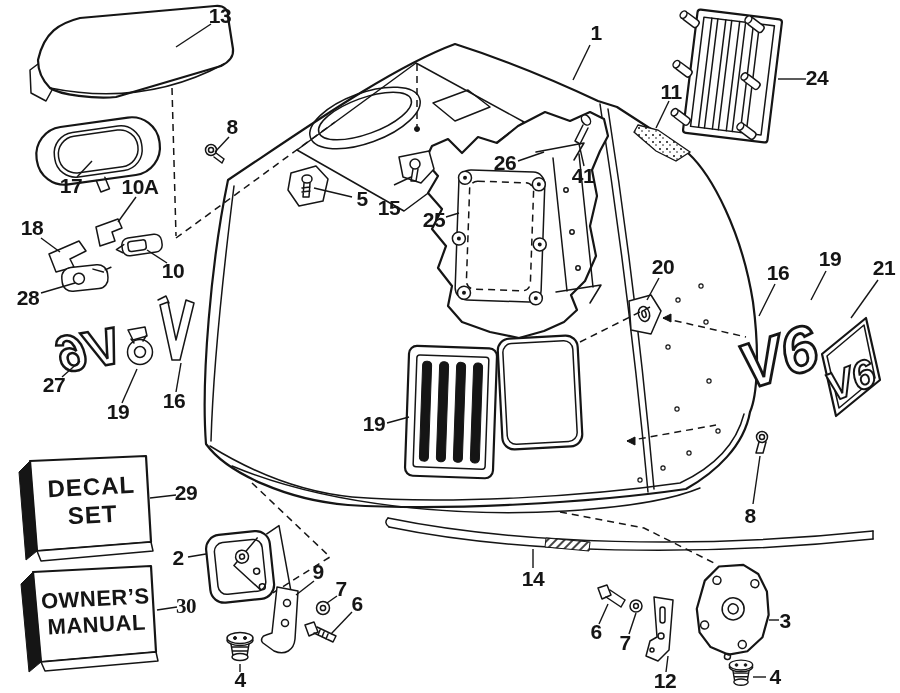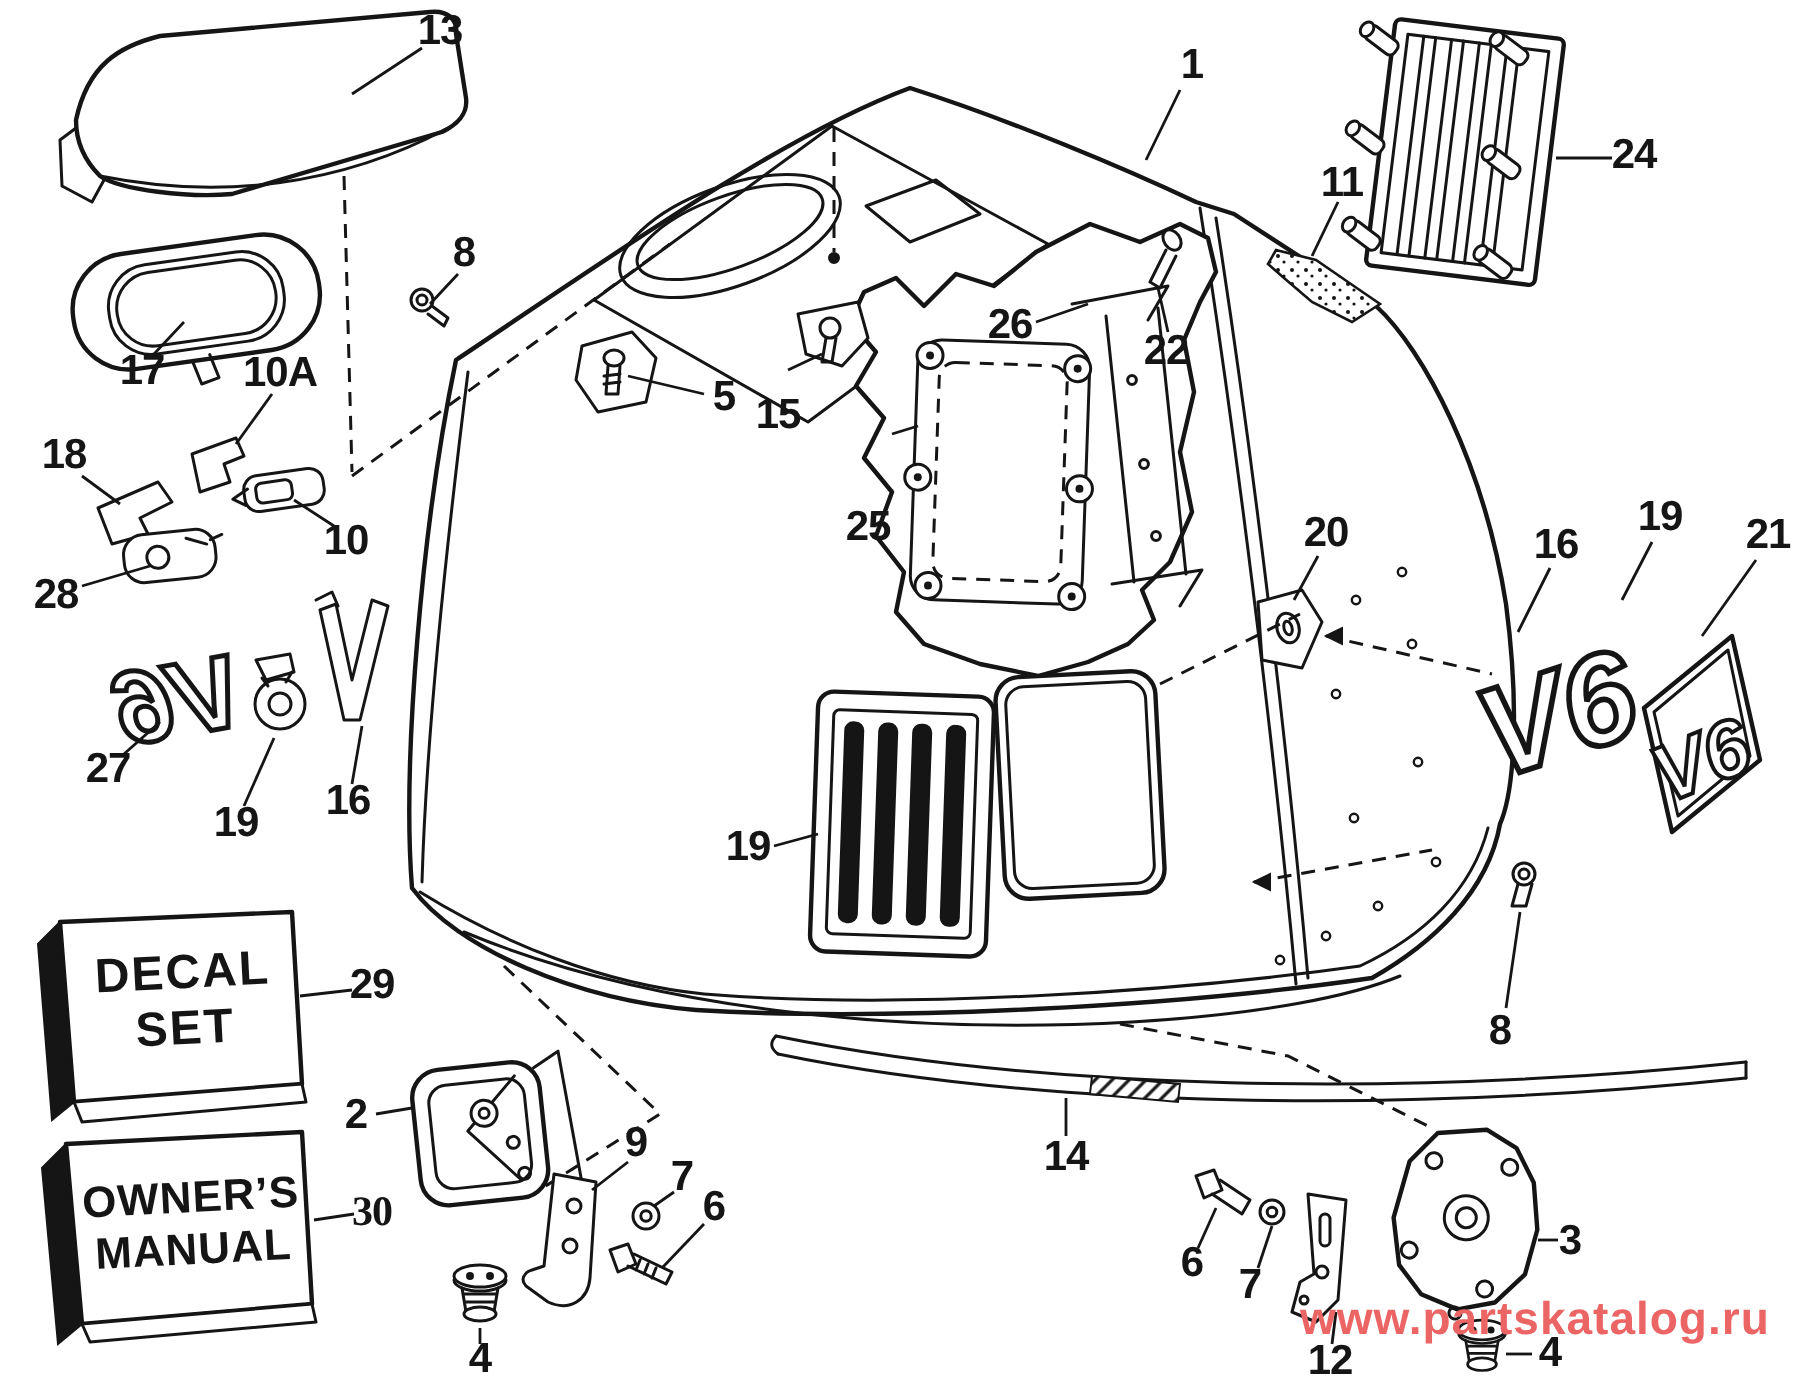--- a/index.html
+++ b/index.html
@@ -373,26 +373,26 @@
   </g>
 </svg>
 
 <div id="callout-layer">
       <span class="callout" style="left: 220px; top: 16px;">13</span>
       <span class="callout" style="left: 596px; top: 33px;">1</span>
       <span class="callout" style="left: 817px; top: 78px;">24</span>
       <span class="callout" style="left: 671px; top: 92px;">11</span>
       <span class="callout" style="left: 232px; top: 127px;">8</span>
       <span class="callout" style="left: 505px; top: 163px;">26</span>
-      <span class="callout" style="left: 583px; top: 176px;">22</span>
+      <span class="callout" style="left: 583px; top: 176px;">41</span>
       <span class="callout" style="left: 71px; top: 186px;">17</span>
       <span class="callout" style="left: 140px; top: 187px;">10A</span>
       <span class="callout" style="left: 389px; top: 191px; margin-top: 17px;">15</span>
       <span class="callout" style="left: 362px; top: 199px;">5</span>
-      <span class="callout" style="left: 434px; top: 220px; margin-top: 44px;">25</span>
+      <span class="callout" style="left: 434px; top: 220px;">25</span>
       <span class="callout" style="left: 32px; top: 228px;">18</span>
       <span class="callout" style="left: 830px; top: 259px;">19</span>
       <span class="callout" style="left: 663px; top: 267px;">20</span>
       <span class="callout" style="left: 884px; top: 268px;">21</span>
       <span class="callout" style="left: 173px; top: 271px;">10</span>
       <span class="callout" style="left: 778px; top: 273px;">16</span>
       <span class="callout" style="left: 28px; top: 298px;">28</span>
       <span class="callout" style="left: 54px; top: 385px;">27</span>
       <span class="callout" style="left: 174px; top: 401px;">16</span>
       <span class="callout" style="left: 118px; top: 412px;">19</span>
@@ -415,15 +415,14 @@
 
 <div class="boxtext decal-text">
   <div>DECAL</div>
   <div>SET</div>
 </div>
 <div class="boxtext manual-text">
   <div>OWNER’S</div>
   <div>MANUAL</div>
 </div>
 
-<div class="watermark" style="color: rgb(236, 101, 101);">www.partskatalog.ru</div>
 
 </div>
 
 </body></html>

